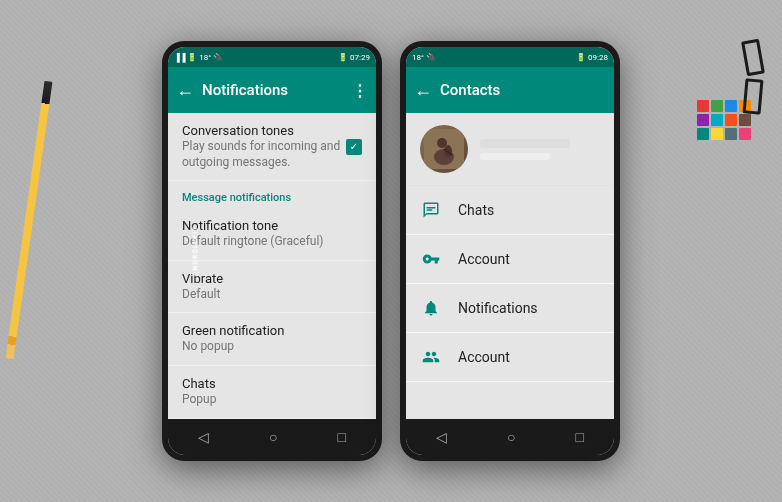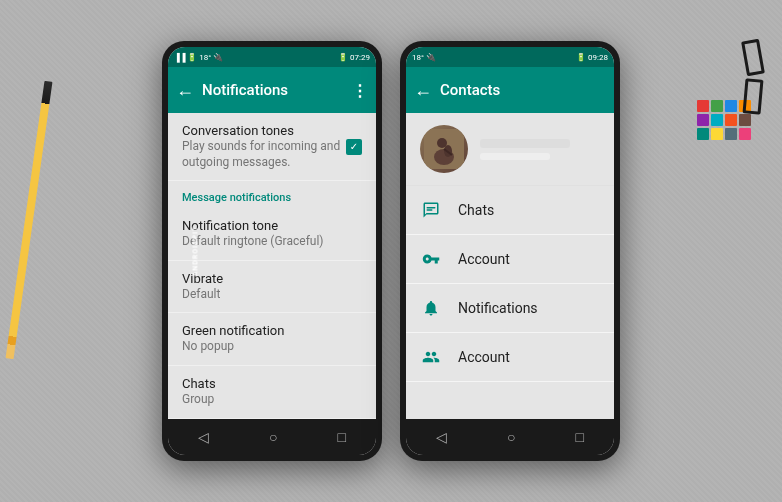--- a/index.html
+++ b/index.html
@@ -373,21 +373,21 @@
           <div class="setting-item-subtitle">Default</div>
         </div>
 
         <div class="setting-item">
           <div class="setting-item-title">Green notification</div>
           <div class="setting-item-subtitle">No popup</div>
         </div>
 
         <div class="setting-item">
           <div class="setting-item-title">Chats</div>
-          <div class="setting-item-subtitle">Group</div>
+          <div class="setting-item-subtitle">Popup</div>
         </div>
 
         <div class="section-header">Group notifications</div>
 
       </div>
 
       <div class="nav-bar">
         <span class="nav-icon">◁</span>
         <span class="nav-icon">○</span>
         <span class="nav-icon">□</span>

